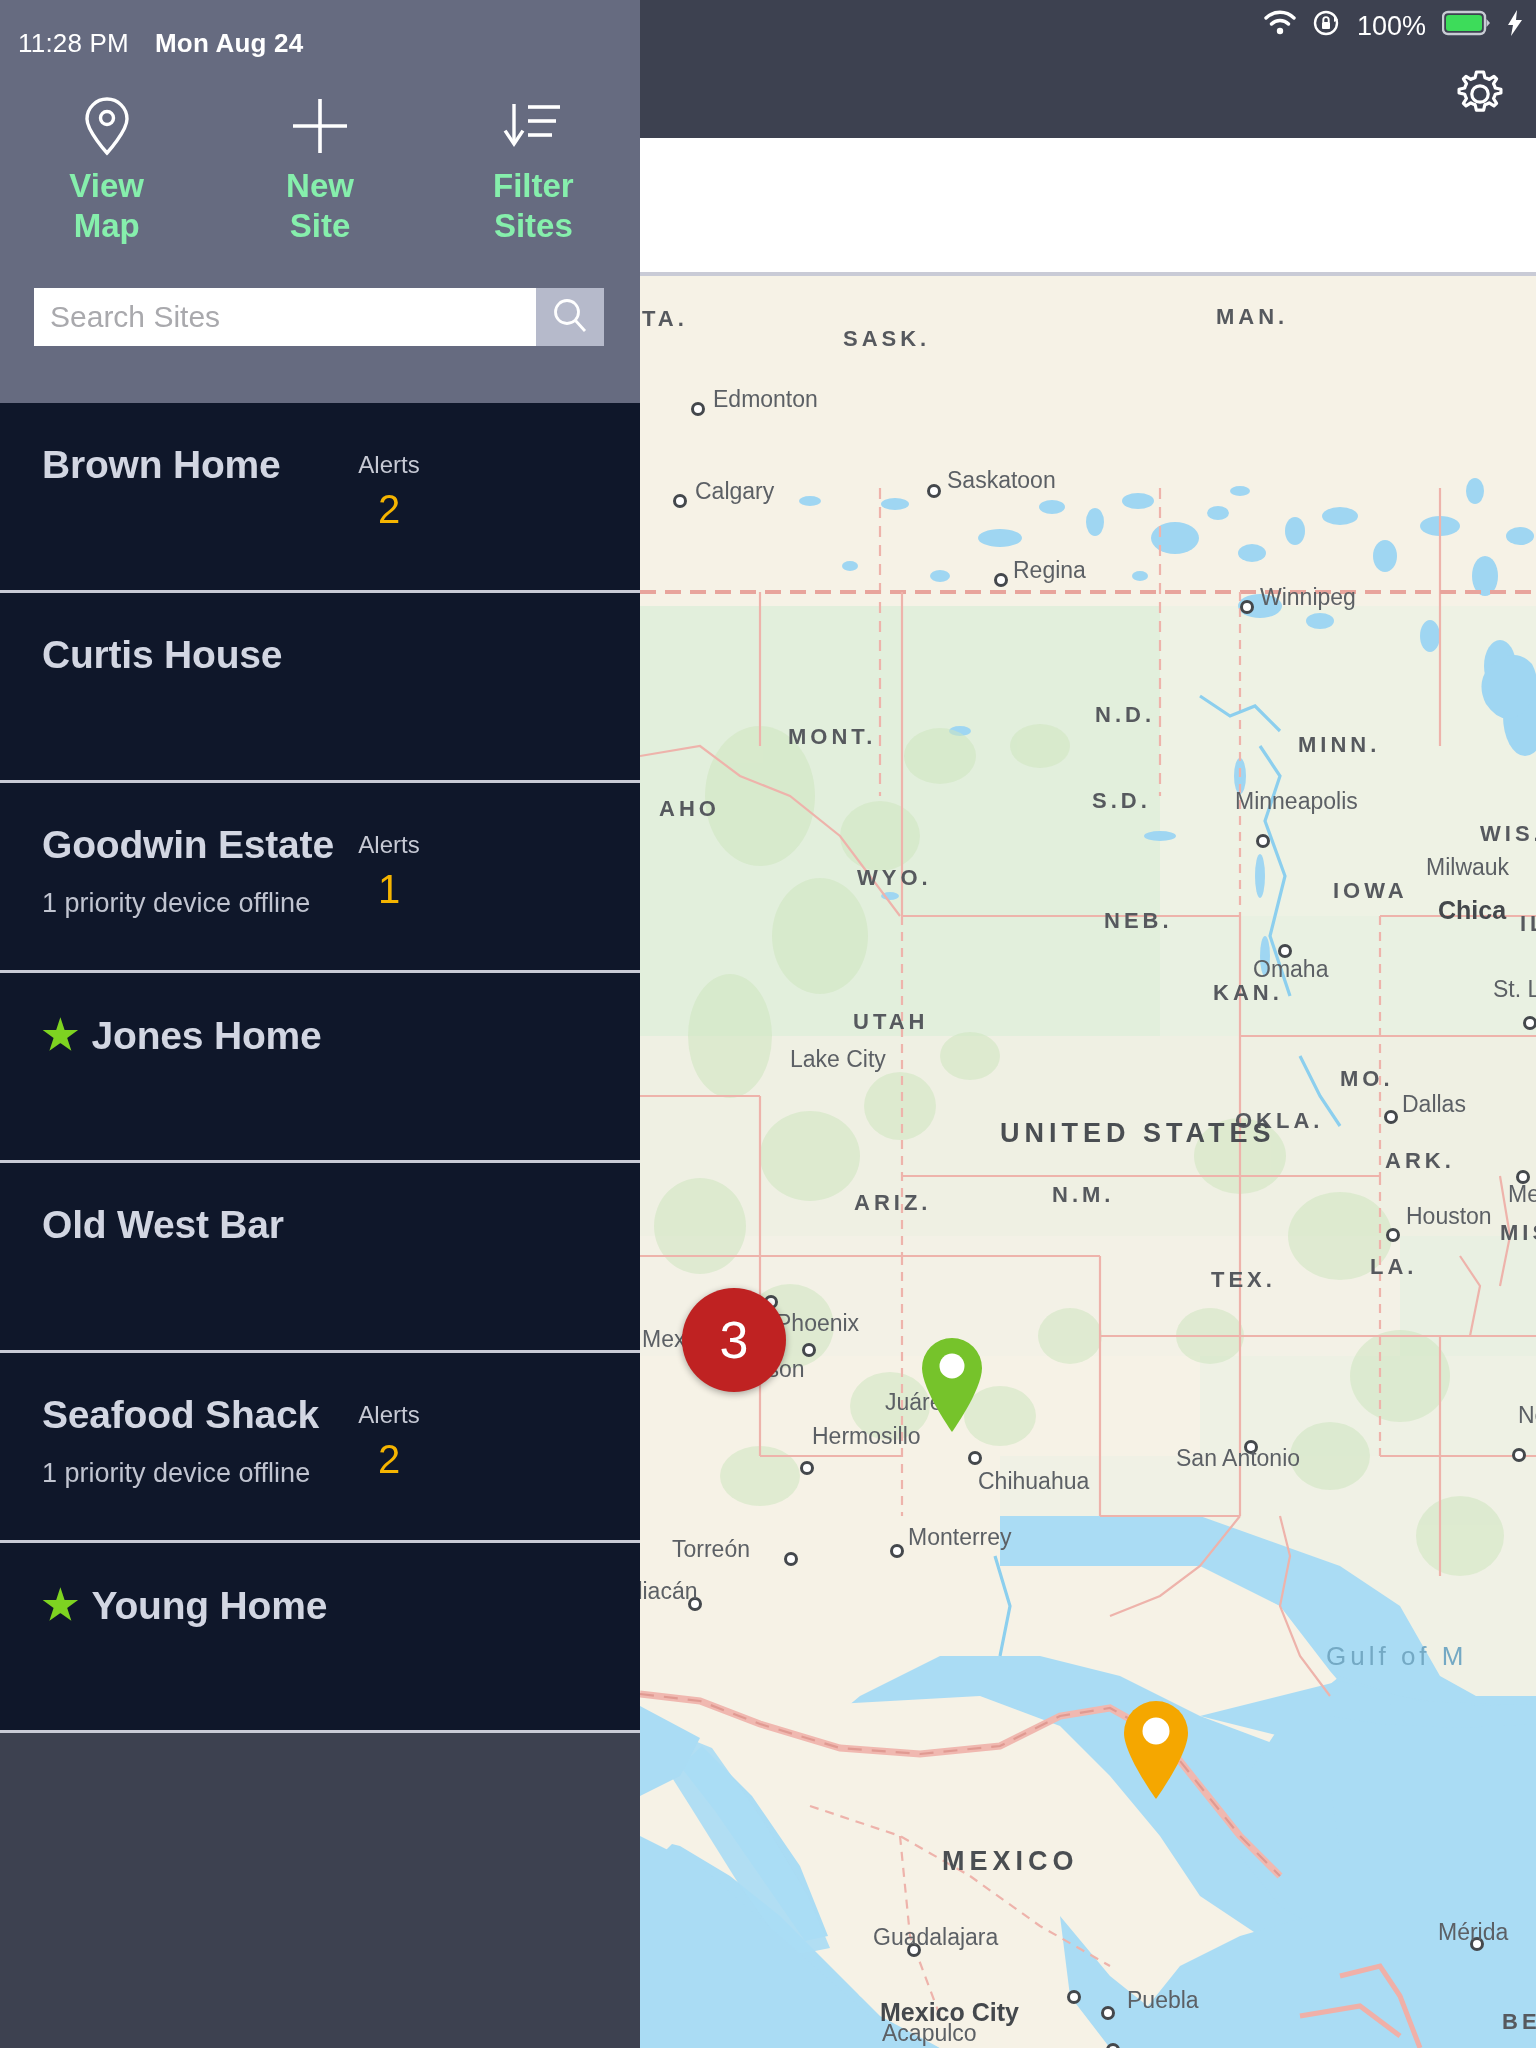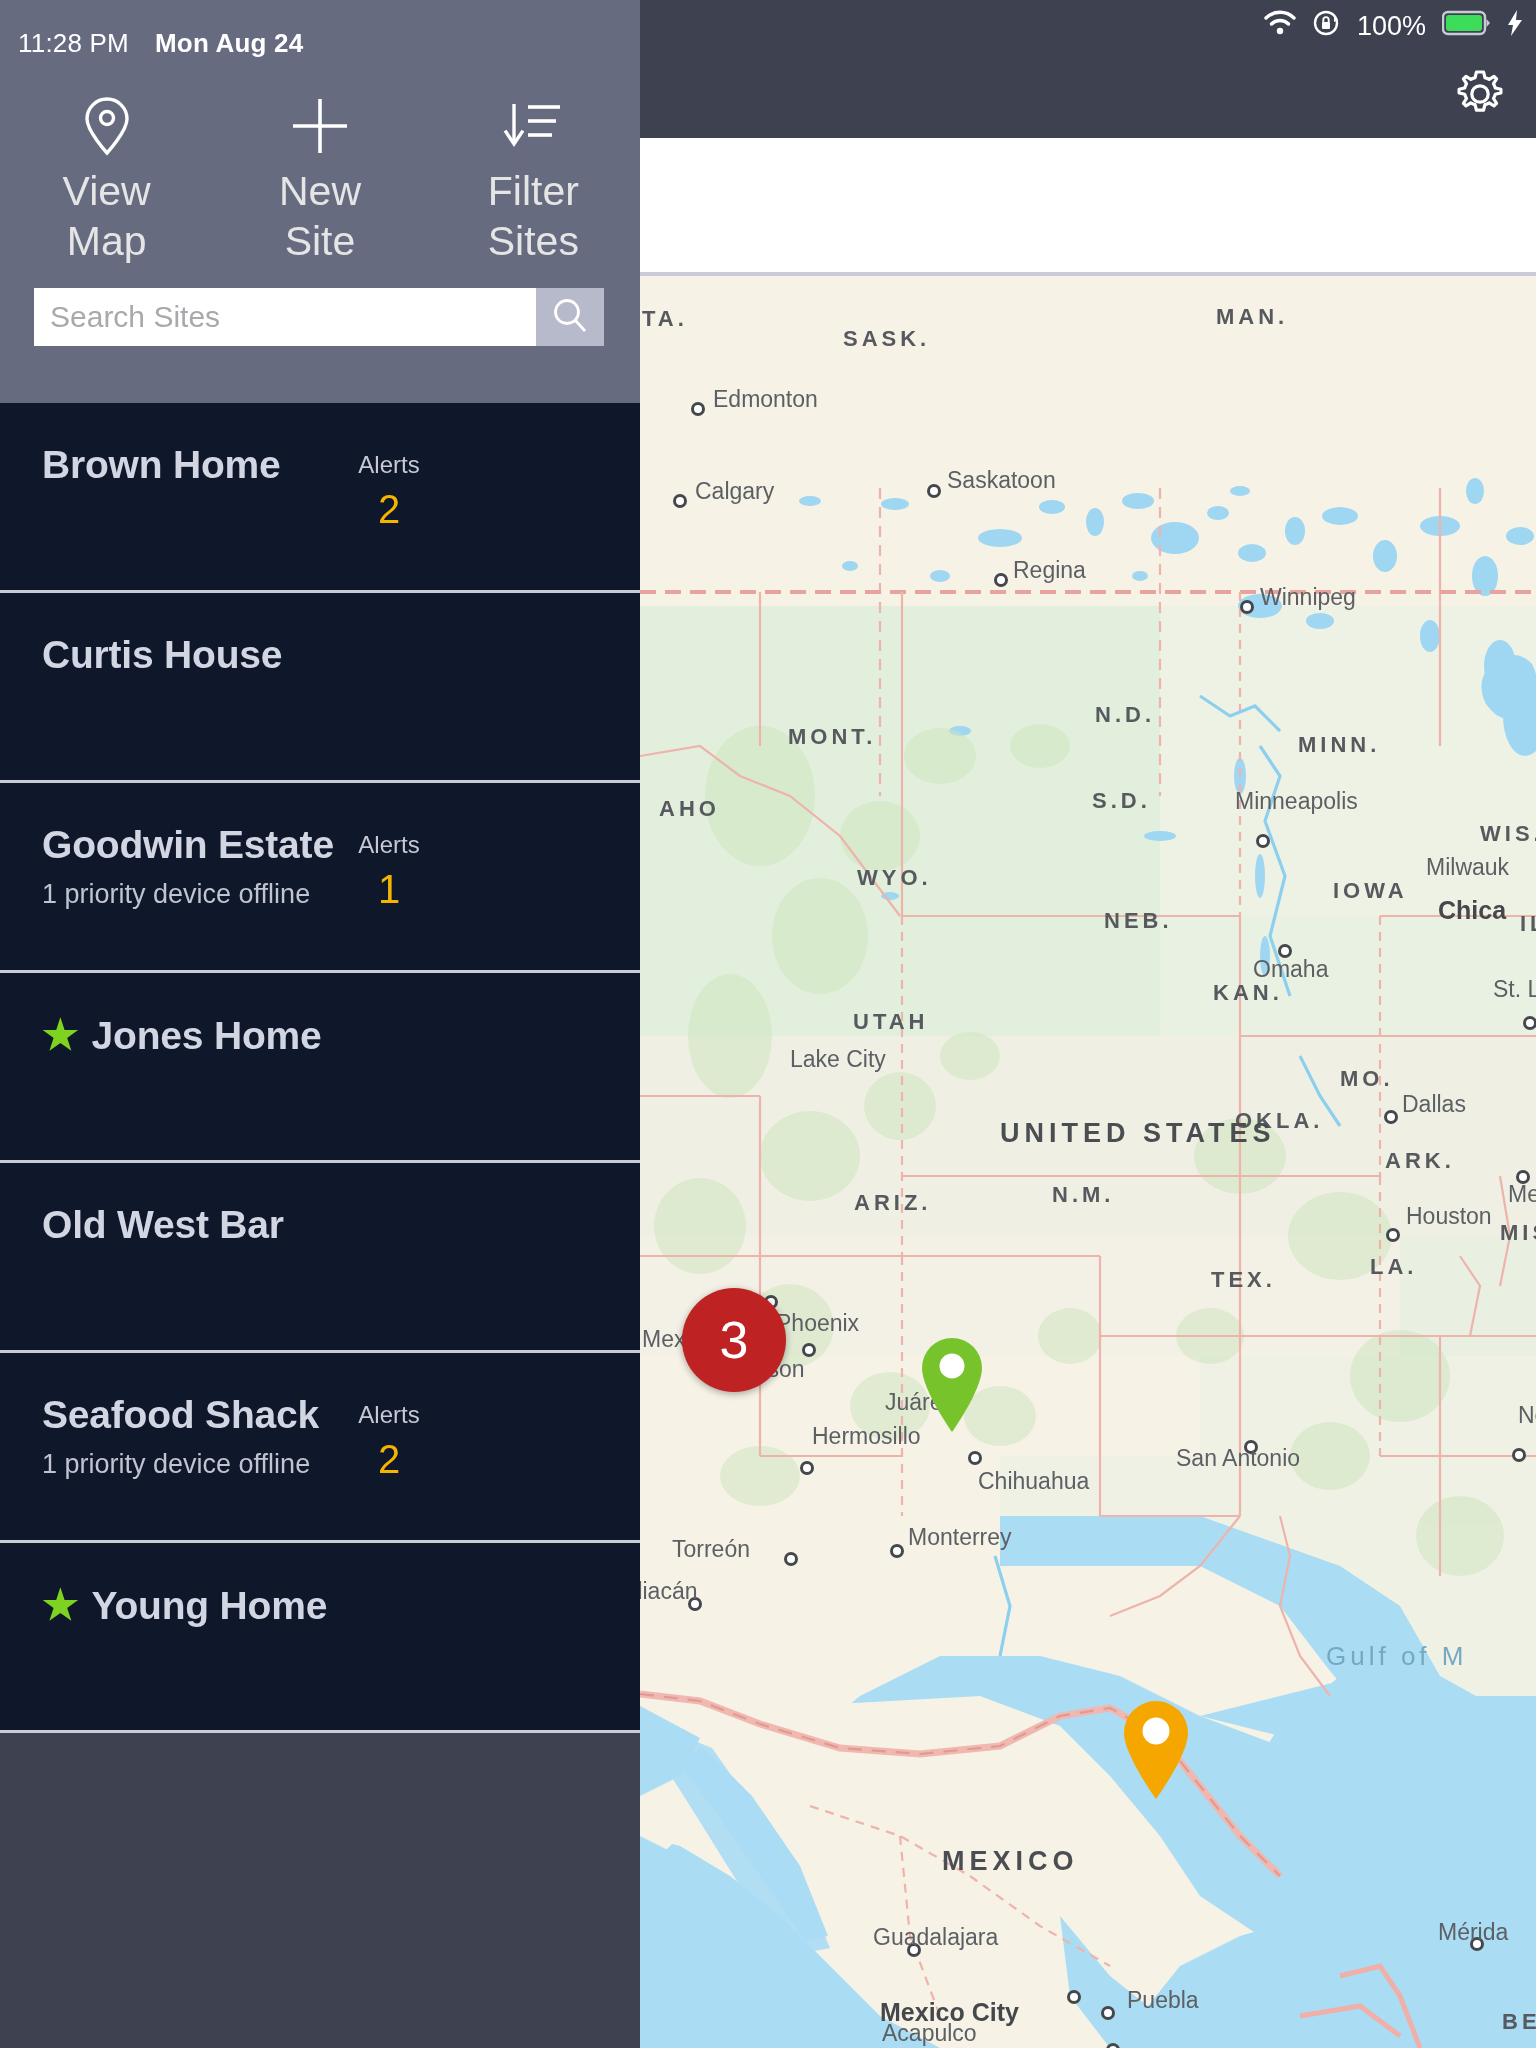--- a/index.html
+++ b/index.html
@@ -36,22 +36,22 @@
     display: flex;
     padding: 36px 0 0 0;
   }
   .tool {
     flex: 1 1 0;
     display: flex; flex-direction: column; align-items: center;
     cursor: pointer;
   }
   .tool .ticon { height: 62px; display: flex; align-items: center; justify-content: center; }
   .tool .tlabel {
-    color: #e5e5e5; font-size: 41px; line-height: 1.22;
-    text-align: center; font-weight: 400; margin-top: 9px;
+    color: #86efac; font-size: 33px; line-height: 1.22;
+    text-align: center; font-weight: 700; margin-top: 9px;
     white-space: pre-line;
   }
 
   
   #searchwrap {
     position: absolute; left: 34px; top: 288px;
     width: 570px; height: 58px;
     display: flex;
   }
   #search-input {
@@ -81,21 +81,21 @@
     display: flex; align-items: center; gap: 13px;
   }
   .fav-star { color: #7ed321; font-size: 41px; line-height: 1; }
   .alerts-box {
     position: absolute; right: 196px; top: 50px;
     text-align: center; width: 110px;
   }
   .alerts-label { color: #c6c9d4; font-size: 24px; line-height: 1; }
   .alerts-count { color: #f5b400; font-size: 40px; font-weight: 400; margin-top: 12px; line-height: 1; }
   .site-sub {
-    color: #c0c4d0; font-size: 27px; margin-top: 17px; line-height: 1;
+    color: #c0c4d0; font-size: 27px; margin-top: 26px; line-height: 1;
   }
   #list-filler { background: #3d4150; height: 360px; }
 
   
   #rightpane { position: absolute; left: 640px; top: 0; width: 896px; height: 2048px; }
   #topbar {
     background: #3d4150; height: 138px; position: relative;
   }
   #statusbar-right {
     position: absolute; right: 12px; top: 9px;

